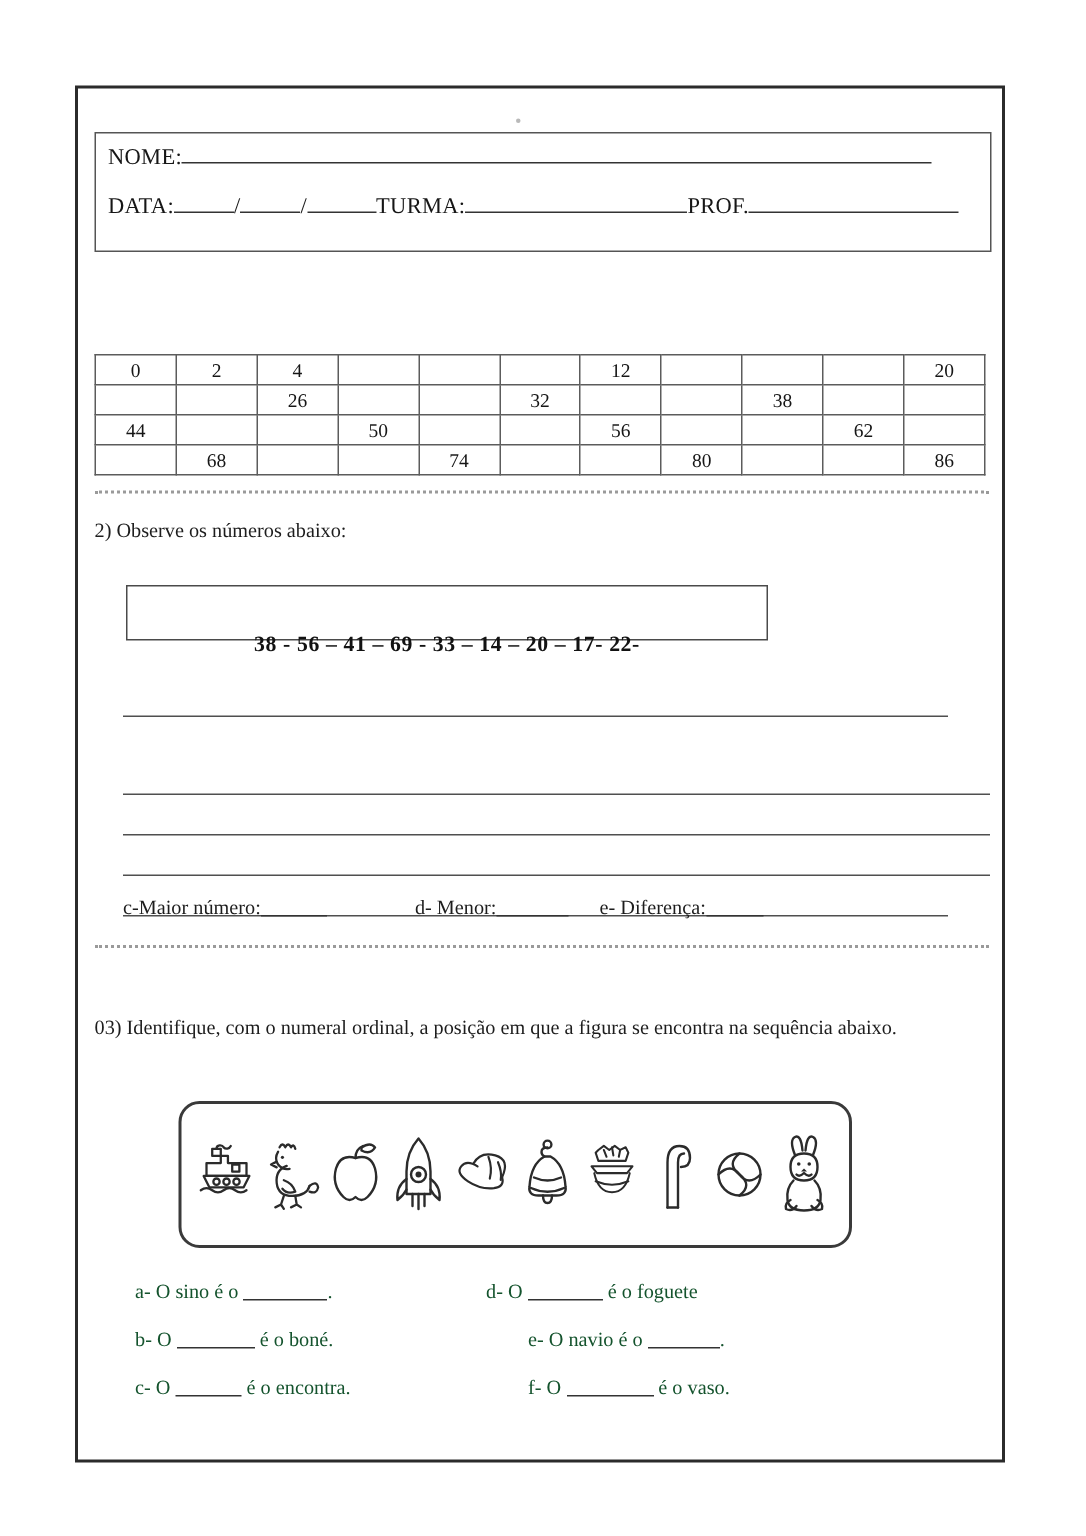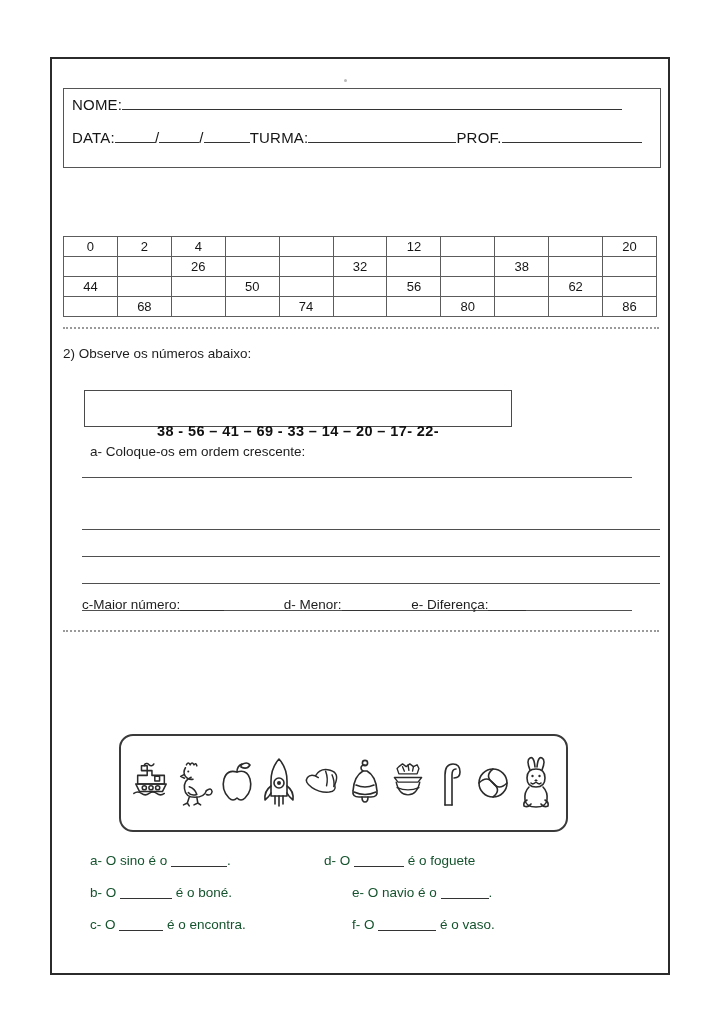--- a/index.html
+++ b/index.html
@@ -24,20 +24,21 @@
     width: 620px;
     height: 918px;
     border: 2px solid #2b2b2b;
     box-sizing: border-box;
     background: #fff;
   }
   .inner {
     position: absolute;
     left: 0; top: 0; right: 0; bottom: 0;
     padding: 16px;
+    font-family: Liberation Serif, serif;
   }
 
   
   .id-box {
     position: absolute;
     left: 11px;
     top: 29px;
     width: 598px;
     height: 80px;
     border: 1px solid #555;
@@ -252,38 +253,41 @@
 
     <div class="q-text" style="left:11px; top:287px;">
       <span>2)</span>
       <span>Observe os números abaixo:</span>
     </div>
 
     <div class="num-box">
       <span>38 - 56 – 41 – 69 - 33 – 14 – 20 – 17- 22-</span>
     </div>
 
-    <div class="q-text" style="left:38px; top:385px;">a-  Coloque-os em ordem crescente:</div>
     <div class="ans-rule" style="left:30px; top:418px; width:550px;"></div>
 
     <div class="ans-rule" style="left:30px; top:470px; width:578px;"></div>
     <div class="ans-rule" style="left:30px; top:497px; width:578px;"></div>
     <div class="ans-rule" style="left:30px; top:524px; width:578px;"></div>
     <div class="ans-rule" style="left:30px; top:551px; width:550px;"></div>
 
     <div class="q-text" style="left:30px; top:538px;">
       <span>c-Maior número:</span><span class="blank" style="width:44px;"></span>
       <span style="display:inline-block;width:52px;"></span>
       <span>d- Menor:</span><span class="blank" style="width:48px;"></span>
       <span style="display:inline-block;width:14px;"></span>
       <span>e- Diferença:</span><span class="blank" style="width:38px;"></span>
     </div>
 
     <div class="dotted-sep" style="top:571px;"></div>
 
+    <div class="q-text wrap" style="left:11px; top:613px; width:590px;">
+      <span>03)</span>
+      <span>Identifique, com o numeral ordinal, a posição em que a figura se encontra na sequência abaixo.</span>
+    </div>
 
     <div class="fig-strip">
 
       <div class="fig">
         <svg width="42" height="44" viewBox="0 0 42 44" fill="none" stroke="#2b2b2b" stroke-width="1.6" stroke-linecap="round" stroke-linejoin="round">
           <path d="M7 14 h10 v-5 h5 v5 h13 v9 H7z"></path>
           <rect x="11" y="4" width="6" height="5"></rect>
           <path d="M14 4 c0-3 4-3 5-1 c1.5 1.5 4 1 5-1"></path>
           <rect x="25" y="15" width="5" height="5"></rect>
           <path d="M5 23 h32 l-4 8 H9z"></path>

